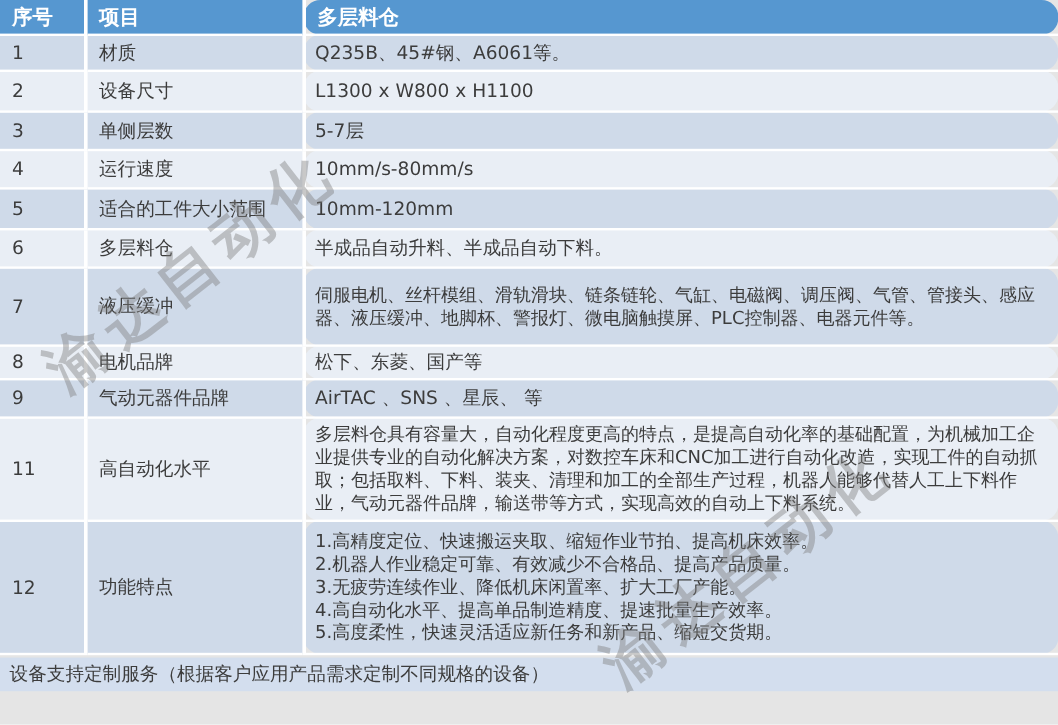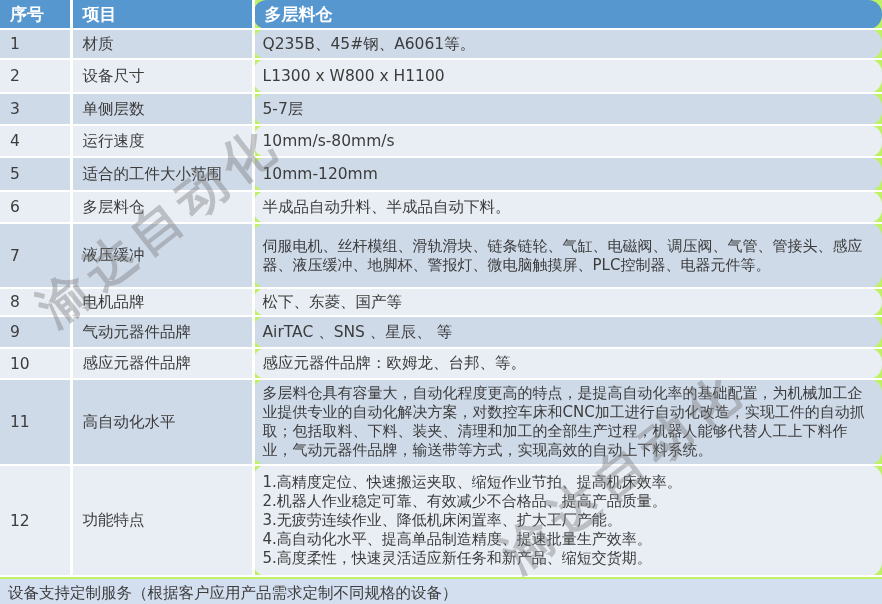--- a/index.html
+++ b/index.html
@@ -1,21 +1,21 @@
 <!DOCTYPE html>
 <html><head>
 <meta charset="utf-8">
 <style>
   html,body { margin:0; padding:0; background:#ffffff; }
   .page {
     position:relative;
     width:882px; height:604px;
     overflow:hidden;
     font-family:"DejaVu Sans","Liberation Sans",sans-serif;
-    background:#bef264;
+    background:#e5e5e5;
   }
   table.spec {
     border-collapse:collapse;
     table-layout:fixed;
     width:882px;
   }
   col.c-no   { width:71px; }
   col.c-item { width:182px; }
   col.c-val  { width:auto; }
   th, td {
@@ -135,25 +135,20 @@
       <tr class="h-r8">
         <td>8</td>
         <td>电机品牌</td>
         <td class="val">松下、东菱、国产等</td>
       </tr>
       <tr class="h-r9">
         <td>9</td>
         <td>气动元器件品牌</td>
         <td class="val">AirTAC 、SNS 、星辰、 等</td>
       </tr>
-      <tr class="h-r10">
-        <td>10</td>
-        <td>感应元器件品牌</td>
-        <td class="val">感应元器件品牌：欧姆龙、台邦、等。</td>
-      </tr>
       <tr class="h-r11">
         <td>11</td>
         <td>高自动化水平</td>
         <td class="val para">多层料仓具有容量大，自动化程度更高的特点，是提高自动化率的基础配置，为机械加工企业提供专业的自动化解决方案，对数控车床和CNC加工进行自动化改造，实现工件的自动抓取；包括取料、下料、装夹、清理和加工的全部生产过程，机器人能够代替人工上下料作业，气动元器件品牌，输送带等方式，实现高效的自动上下料系统。</td>
       </tr>
       <tr class="h-r12">
         <td>12</td>
         <td>功能特点</td>
         <td class="val para">1.高精度定位、快速搬运夹取、缩短作业节拍、提高机床效率。
 2.机器人作业稳定可靠、有效减少不合格品、提高产品质量。

